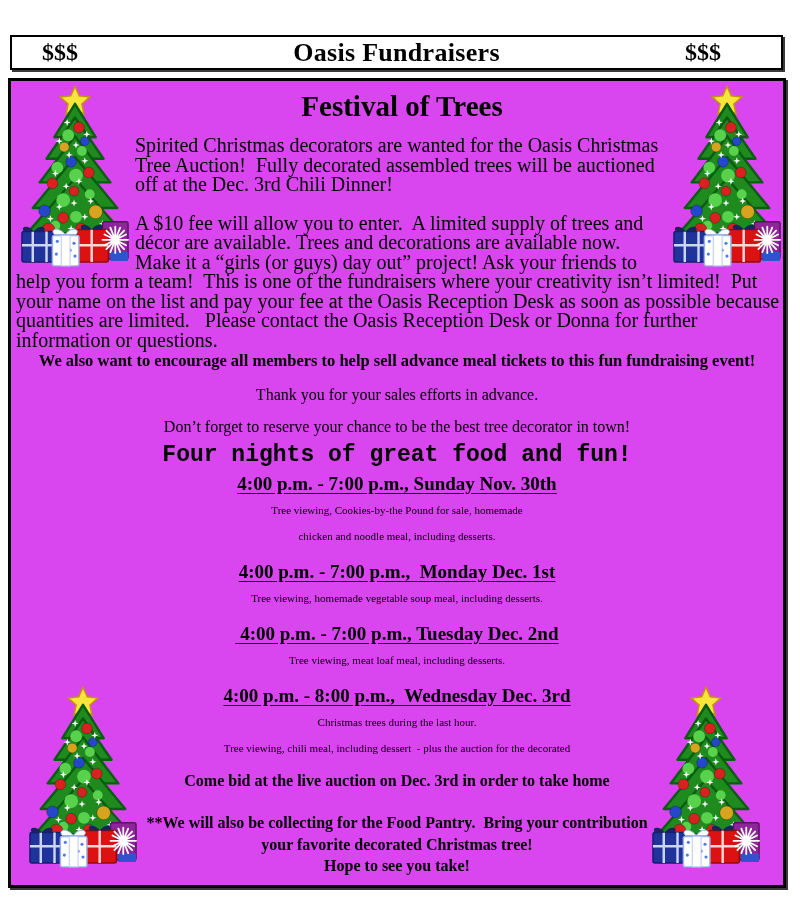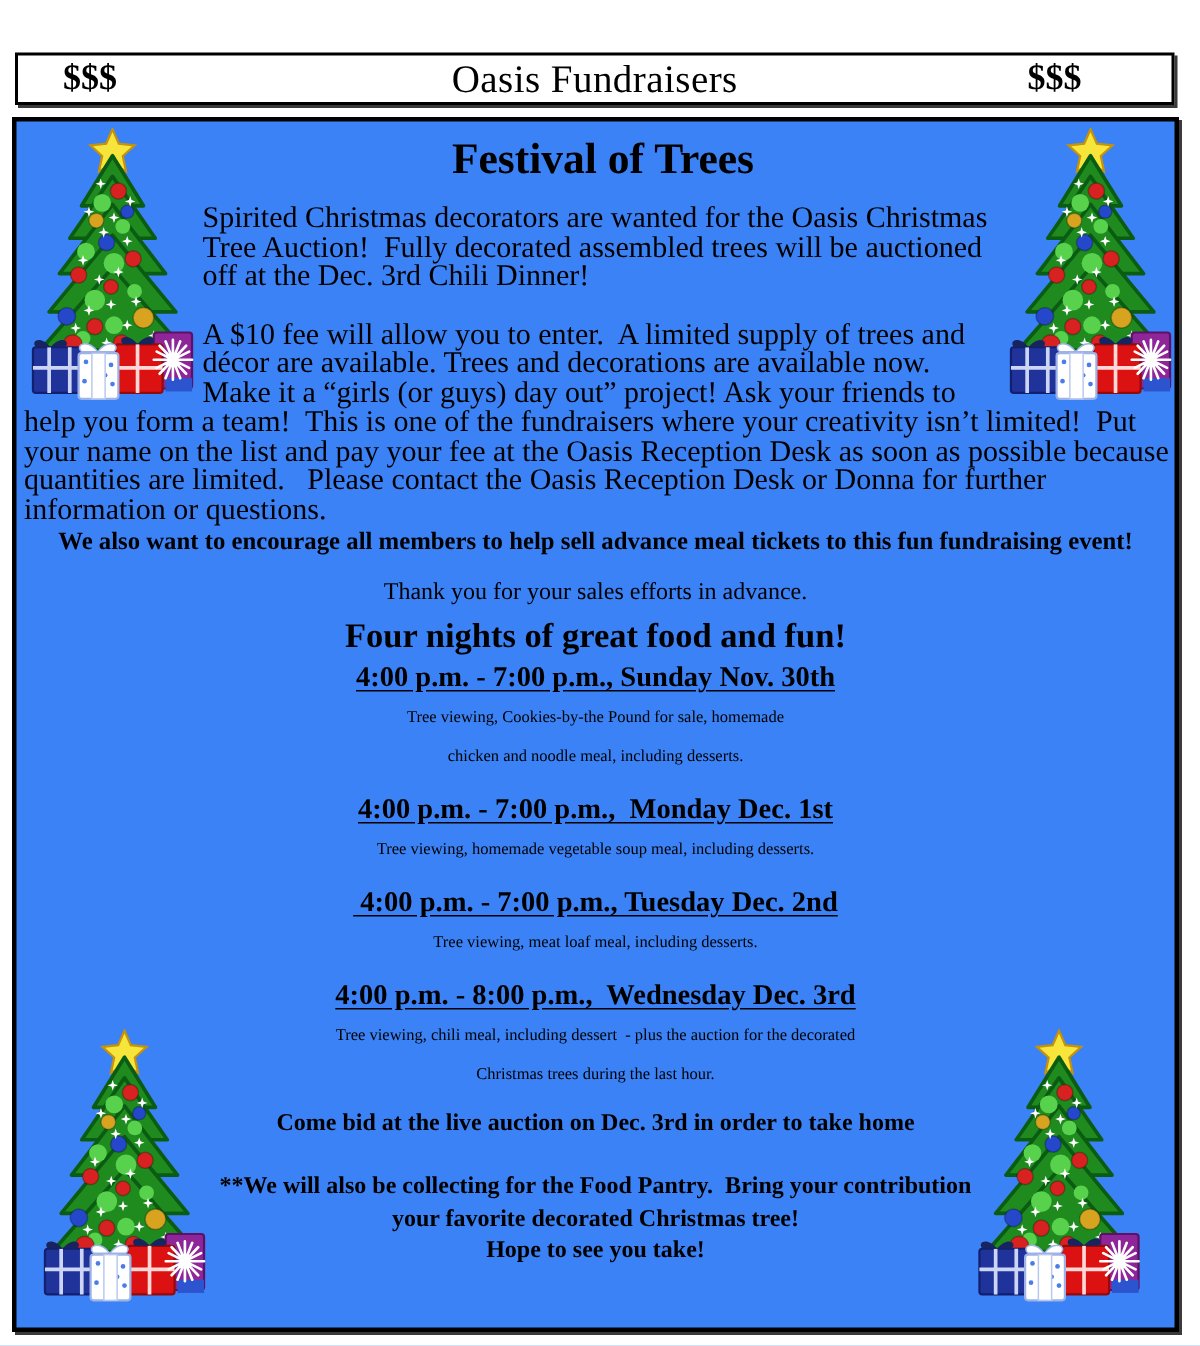--- a/index.html
+++ b/index.html
@@ -15,48 +15,48 @@
   .banner{
     position:absolute;left:10px;top:35px;width:769px;height:31px;
     border:2px solid #000;
     box-shadow:2px 2px 0 #3a3a3a;
     display:grid;grid-template-columns:1fr auto 1fr;align-items:center;
     background:#fff;
   }
   .banner .dollars{font-weight:bold;font-size:24px;}
   .banner .dollars.left{justify-self:start;margin-left:30px;}
   .banner .dollars.right{justify-self:end;margin-right:60px;}
-  .banner-title{font-weight:normal;font-size:26px;letter-spacing:.3px;}
+  .banner-title{font-weight:bold;font-size:26px;letter-spacing:.3px;}
 
   
   .main-box{
     position:absolute;left:8px;top:78px;width:772px;height:804px;
     border:3px solid #000;
     box-shadow:2px 2px 0 #3a3a3a;
-    background:#3b82f6;overflow:hidden;
+    background:#d946ef;overflow:hidden;
   }
 
   
   .tree{width:110px;height:183px;display:block;}
   .tree-tl{float:left;margin:4px 5px 4px 9px;}
   .tree-tr{float:right;margin:4px 1px 4px 3px;}
   .tree-bl{position:absolute;left:17px;bottom:16px;}
   .tree-br{position:absolute;right:22px;bottom:16px;}
 
   .flyer-title{text-align:center;font-size:29px;font-weight:bold;margin-top:8px;line-height:34px;}
 
   .intro{font-size:20px;line-height:19.5px;text-align:left;margin-left:5px;margin-right:3px;}
   .intro.p1{margin-top:13px;}
   .intro.p2{margin-top:19px;}
 
   .encourage{text-align:center;font-weight:bold;font-size:16.5px;line-height:21px;}
   .thanks{text-align:center;font-size:16px;line-height:21px;margin-top:13px;}
   .reserve{text-align:center;font-size:16px;line-height:21px;margin-top:11px;}
 
-  .schedule-heading{text-align:center;font-size:23px;font-weight:bold;line-height:27px;margin-top:5px;}
+  .schedule-heading{text-align:center;font-size:23px;font-weight:bold;line-height:27px;margin-top:5px;font-family:Liberation Mono, monospace;}
 
   .sched{text-align:center;}
   .sched.first{margin-top:2px;}
   .sched{margin-top:10px;}
   .sched .time{font-size:19px;font-weight:bold;line-height:26px;}
   .sched .time .u{text-decoration:underline;text-underline-offset:3px;}
   .sched .desc{font-size:11px;line-height:26px;}
 
   .bold-line{text-align:center;font-weight:bold;font-size:16px;}
   .come-bid-1{margin-top:8px;line-height:23px;text-align:center;}
@@ -167,20 +167,21 @@
         <use href="#xmas-tree"></use>
       </svg>
 
     <h1 class="flyer-title">Festival of Trees</h1>
 
     <p class="intro p1">Spirited Christmas decorators are wanted for the Oasis Christmas Tree Auction!&nbsp; Fully decorated assembled trees will be auctioned off at the Dec. 3rd Chili Dinner!</p>
     <p class="intro p2">A $10 fee will allow you to enter.&nbsp; A limited supply of trees and décor are available. Trees and decorations are available now.&nbsp; Make it a “girls (or guys) day out” project! Ask your friends to help you form a team!&nbsp; This is one of the fundraisers where your creativity isn’t limited!&nbsp; Put your name on the list and pay your fee at the Oasis Reception Desk as soon as possible because quantities are limited.&nbsp;&nbsp; Please contact the Oasis Reception Desk or Donna for further information or questions.</p>
 
     <div class="encourage">We also want to encourage all members to help sell advance meal tickets to this fun fundraising event!</div>
     <div class="thanks">Thank you for your sales efforts in advance.</div>
+    <div class="reserve">Don’t forget to reserve your chance to be the best tree decorator in town!</div>
 
     <h2 class="schedule-heading">Four nights of great food and fun!</h2>
 
     <section class="sched first">
       <div class="time"><span class="u">4:00 p.m. - 7:00 p.m., Sunday Nov. 30th</span></div>
       <div class="desc">Tree viewing, Cookies-by-the Pound for sale, homemade</div>
       <div class="desc">chicken and noodle meal, including desserts.</div>
     </section>
 
     <section class="sched">
@@ -188,22 +189,22 @@
       <div class="desc">Tree viewing, homemade vegetable soup meal, including desserts.</div>
     </section>
 
     <section class="sched">
       <div class="time"><span class="u">&nbsp;4:00 p.m. - 7:00 p.m., Tuesday Dec. 2nd</span></div>
       <div class="desc">Tree viewing, meat loaf meal, including desserts.</div>
     </section>
 
     <section class="sched">
       <div class="time"><span class="u">4:00 p.m. - 8:00 p.m.,&nbsp; Wednesday Dec. 3rd</span></div>
+      <div class="desc">Christmas trees during the last hour.</div>
       <div class="desc">Tree viewing, chili meal, including dessert&nbsp; - plus the auction for the decorated</div>
-      <div class="desc">Christmas trees during the last hour.</div>
     </section>
 
     <div class="bold-line come-bid-1">Come bid at the live auction on Dec. 3rd in order to take home</div>
     <div class="bold-line food-1">**We will also be collecting for the Food Pantry.&nbsp; Bring your contribution</div>
 
     <div class="bold-line come-bid-2">your favorite decorated Christmas tree!</div>
 
     <div class="bold-line hope">Hope to see you take!</div>
 
     <svg class="tree tree-bl">

